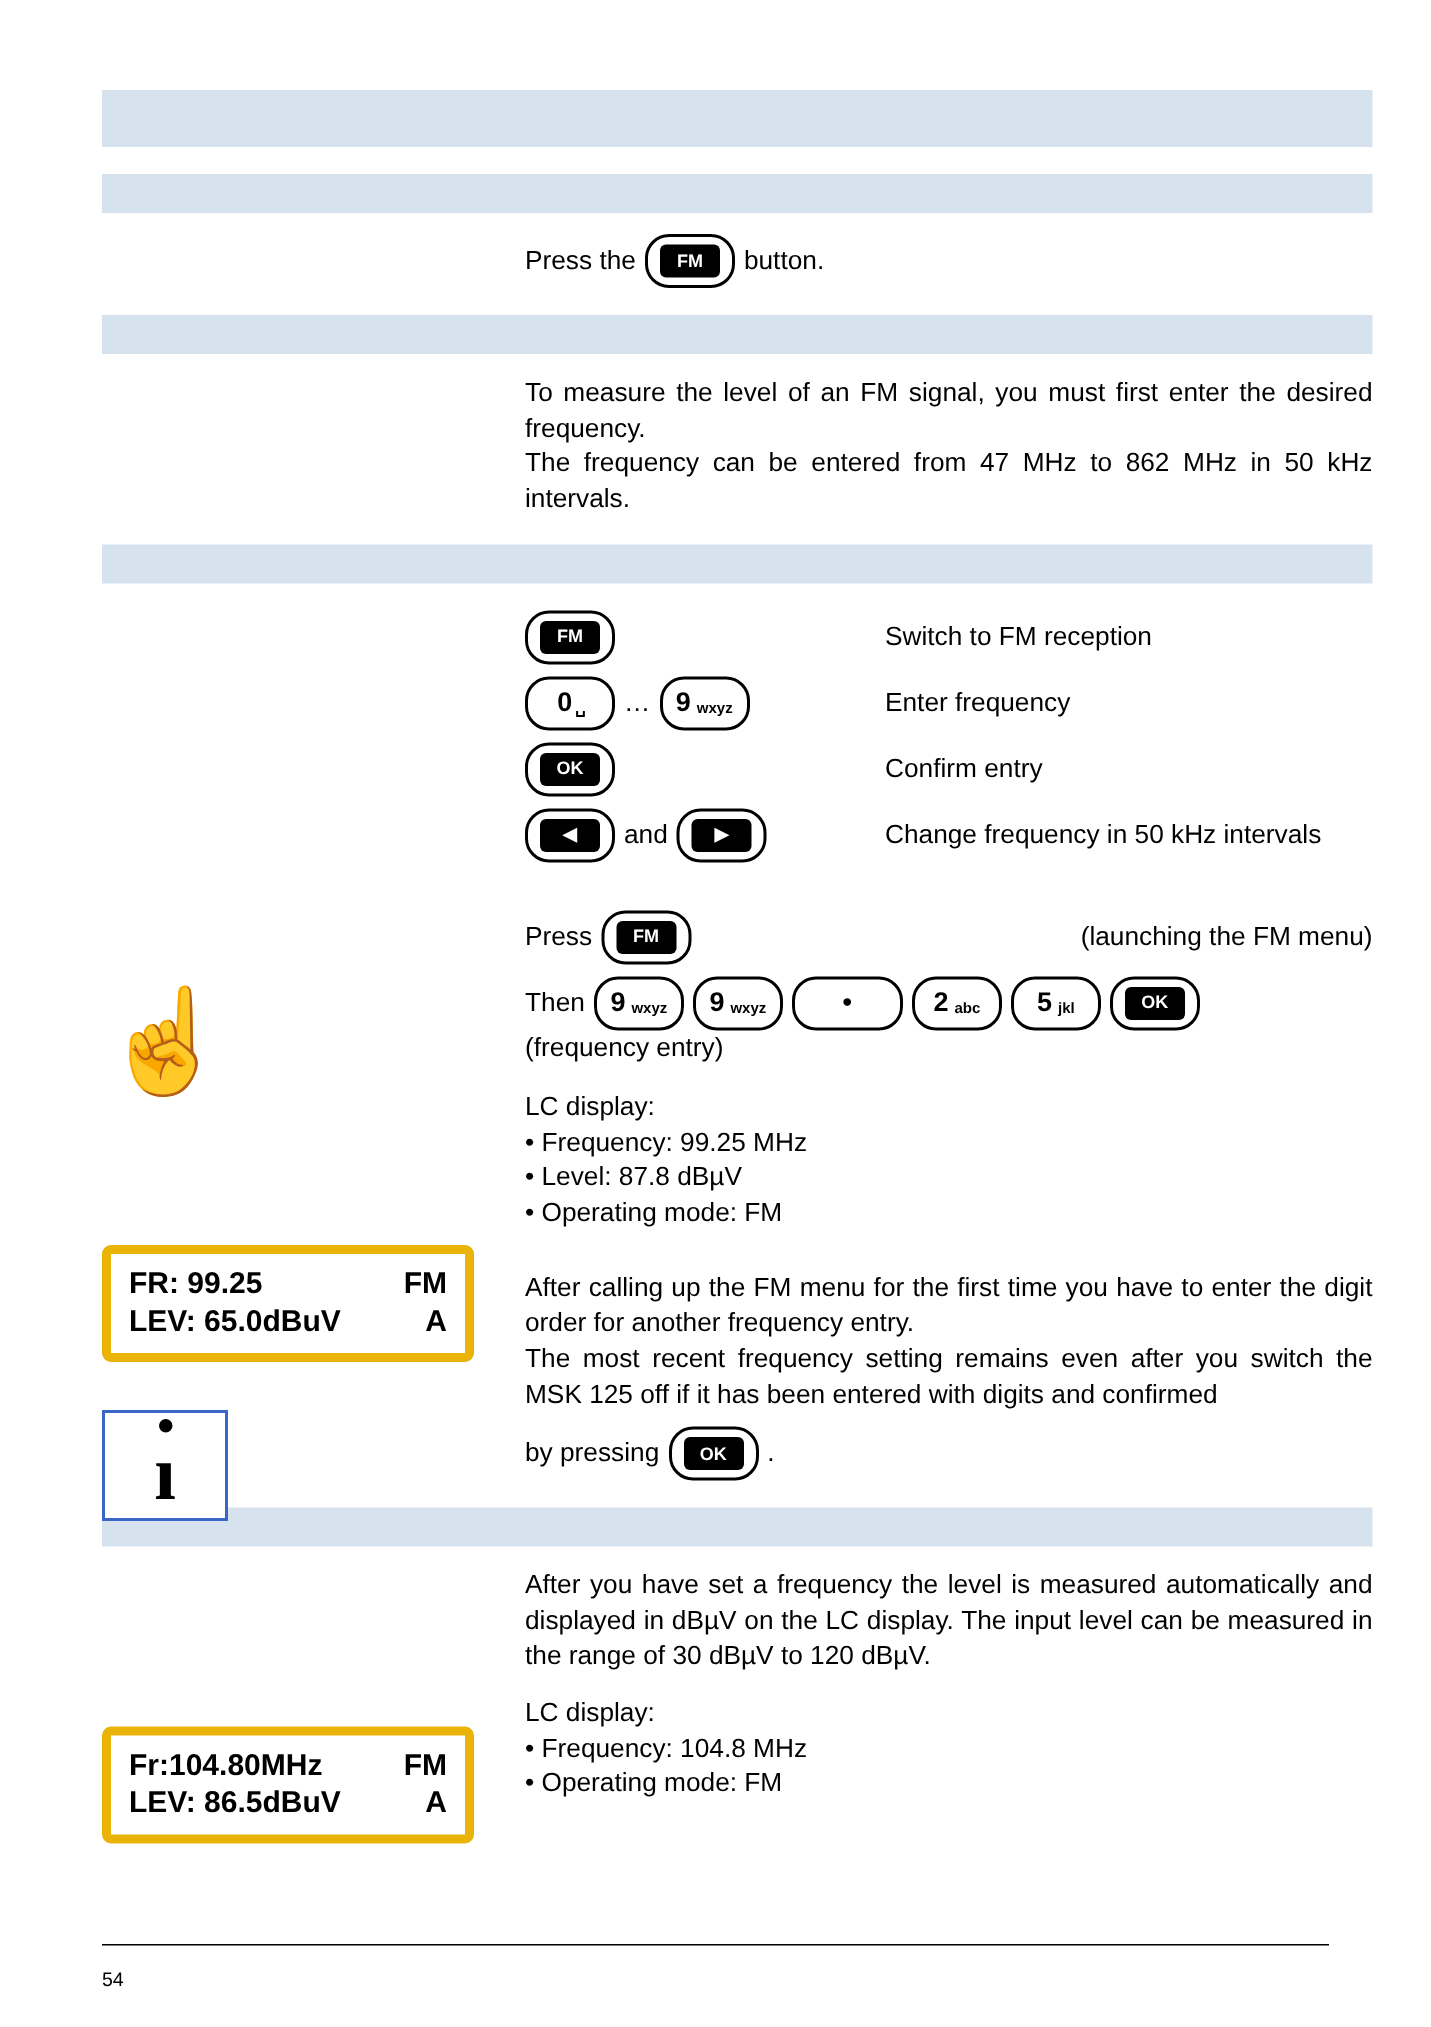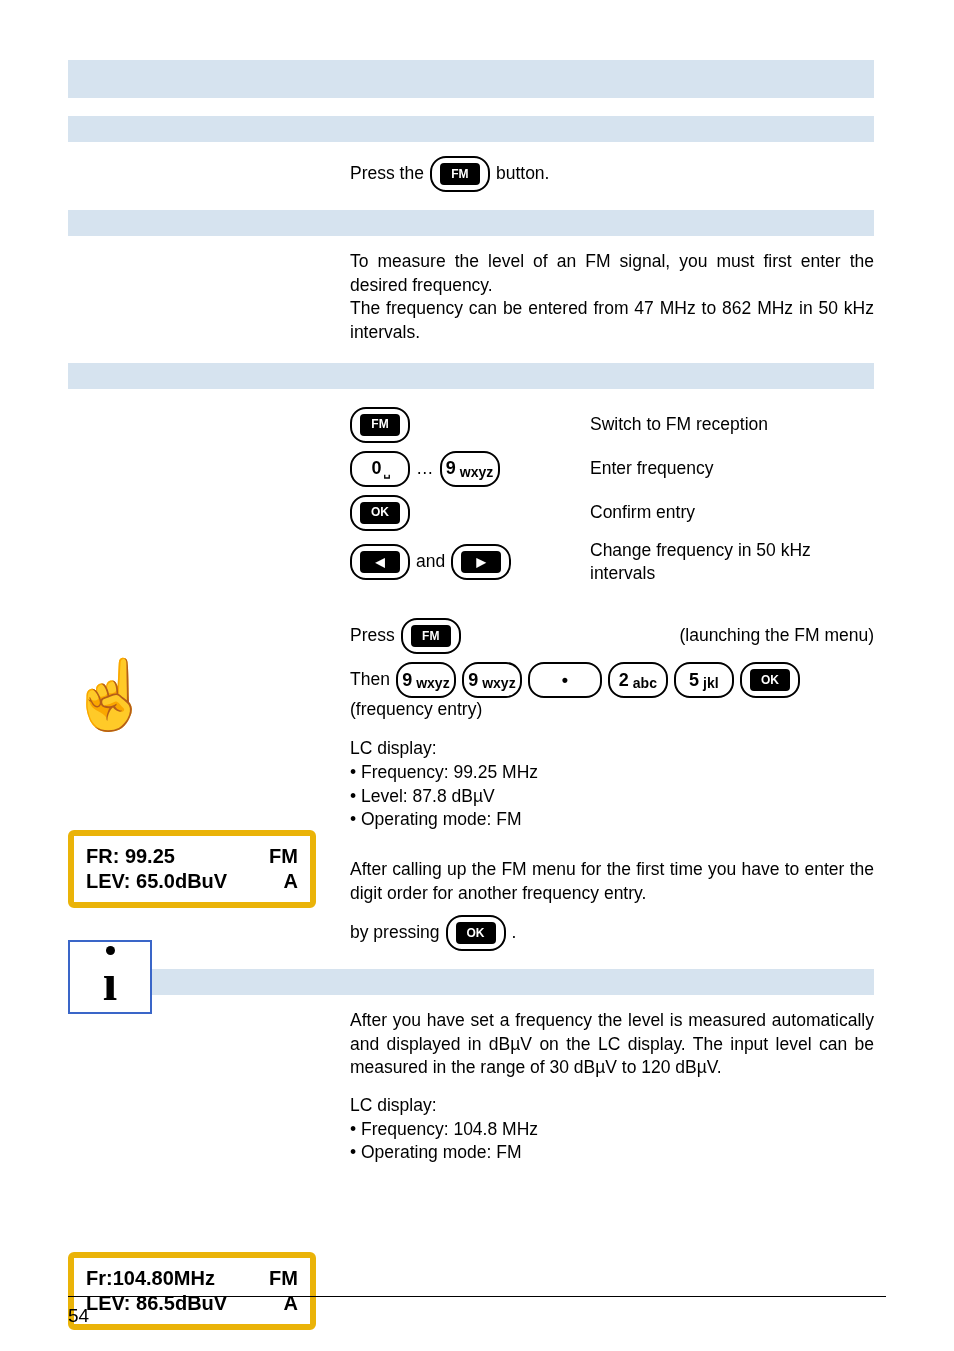--- a/index.html
+++ b/index.html
@@ -1,53 +1,53 @@
 <!DOCTYPE html>
 <html><head>
 <meta charset="utf-8">
 <style>
   * { box-sizing: border-box; margin: 0; padding: 0; }
   html, body { width: 954px; height: 1351px; font-family: Arial, Helvetica, sans-serif; background: #fff; color: #000; }
   body { padding: 0; }
-  .page { padding: 60px 80px 20px 68px; position: relative; height: 100%; }
+  .page { padding: 60px 39px 20px 68px; position: relative; height: 100%; }
   .band-header { background: #d6e3ef; height: 38px; margin-bottom: 10px; }
   .band-sub { background: #d6e3ef; height: 26px; margin-bottom: 14px; margin-top: 18px; }
   .content { margin-left: 282px; font-size: 17.5px; line-height: 1.35; text-align: justify; }
   .content-narrow { margin-left: 282px; font-size: 17.5px; line-height: 1.35; }
   .row { display: flex; align-items: center; gap: 6px; margin-bottom: 10px; }
   .key {
     display: inline-flex; align-items: center; justify-content: center;
     min-width: 56px; height: 36px; border: 2px solid #000; border-radius: 16px;
     padding: 2px 8px; position: relative; background:#fff;
   }
   .key-inner {
     display: inline-flex; align-items: center; justify-content: center;
     width: 40px; height: 22px; border-radius: 4px; font-weight: bold; font-size: 12px;
   }
   .key-dark .key-inner { background: #000; color: #fff; }
   .key-plain .key-inner { background: transparent; color: #000; font-size: 18px; font-weight: bold; }
   .key-wide { min-width: 74px; }
-  .key .sub { font-size: 14px; margin-left: 4px; position: relative; top: 4px; text-align: center; }
+  .key .sub { font-size: 10px; margin-left: 4px; position: relative; top: 4px; text-align: center; }
   .arrow-left::before { content: "◀"; }
   .arrow-right::before { content: "▶"; }
   .side-col { position: absolute; left: 68px; width: 260px; }
   .hand-icon { font-size: 68px; line-height: 1; }
   .lcd {
     border: 6px solid #eab308; border-radius: 6px; padding: 8px 12px; font-family: Arial, sans-serif;
     font-size: 20px; font-weight: bold; line-height: 1.25; width: 248px; background:#fff;
   }
   .lcd .lcd-row { display: flex; justify-content: space-between; }
   .info-box {
     border: 2px solid #3a66c8; width: 84px; height: 74px; display:flex; align-items:center; justify-content:center;
     font-family: Georgia, 'Times New Roman', serif; font-size: 56px; font-weight: bold; color:#000; background:#fff;
   }
   ul.bullets { list-style: none; padding:0; margin:0; }
   ul.bullets li::before { content: "•  "; }
   .key-line { display:flex; align-items:center; flex-wrap:wrap; gap:6px; }
-  .page-num { position:absolute; bottom: 24px; left: 68px; font-size: 19px; }
+  .page-num { position:absolute; bottom: 24px; left: 68px; font-size: 13px; }
   .footer-line { position:absolute; bottom: 54px; left:68px; right:68px; border-top:1px solid #000; }
   .tbl { display:table; width:100%; }
   .trow { display:table-row; }
   .tcell-l { display:table-cell; vertical-align:middle; width:240px; padding:4px 0; }
   .tcell-r { display:table-cell; vertical-align:middle; padding:4px 0; }
   .info-i { font-family: Georgia, serif; font-weight: bold; font-size: 52px; line-height:1; }
   .info-wrap { display:flex; flex-direction:column; align-items:center; justify-content:center; width:100%; height:100%; gap:0; }
 </style>
 </head>
 <body>
@@ -207,36 +207,37 @@
     <div class="info-box">
       <div class="info-wrap">
           <div style="width:9px;height:9px;background:#000;border-radius:50%;margin-bottom:2px;"></div>
           <div class="info-i">ı</div>
         </div>
     </div>
   </div>
 
   <div class="content" style="margin-top:26px;">
     <p>After calling up the FM menu for the first time you have to enter the digit order for another frequency entry.</p>
+    <p>The most recent frequency setting remains even after you switch the MSK 125 off if it has been entered with digits and confirmed</p>
     <div class="key-line" style="margin-top:10px;">
       <span>by pressing</span>
       <span class="key key-dark">
           <span class="key-inner">OK</span>
         </span>
       <span>.</span>
     </div>
   </div>
 
   <div class="band-sub"></div>
 
   <div class="content">
     <p>After you have set a frequency the level is measured automatically and displayed in dBµV on the LC display. The input level can be measured in the range of 30 dBµV to 120 dBµV.</p>
   </div>
 
-  <div class="side-col" style="top:1252px;">
+  <div class="side-col" style="top:1151px;">
     <div class="lcd">
       <div class="lcd-row">
           <span>Fr:104.80MHz</span>
           <span>FM</span>
         </div>
       <div class="lcd-row">
           <span>LEV: 86.5dBuV</span>
           <span>A</span>
         </div>
     </div>

